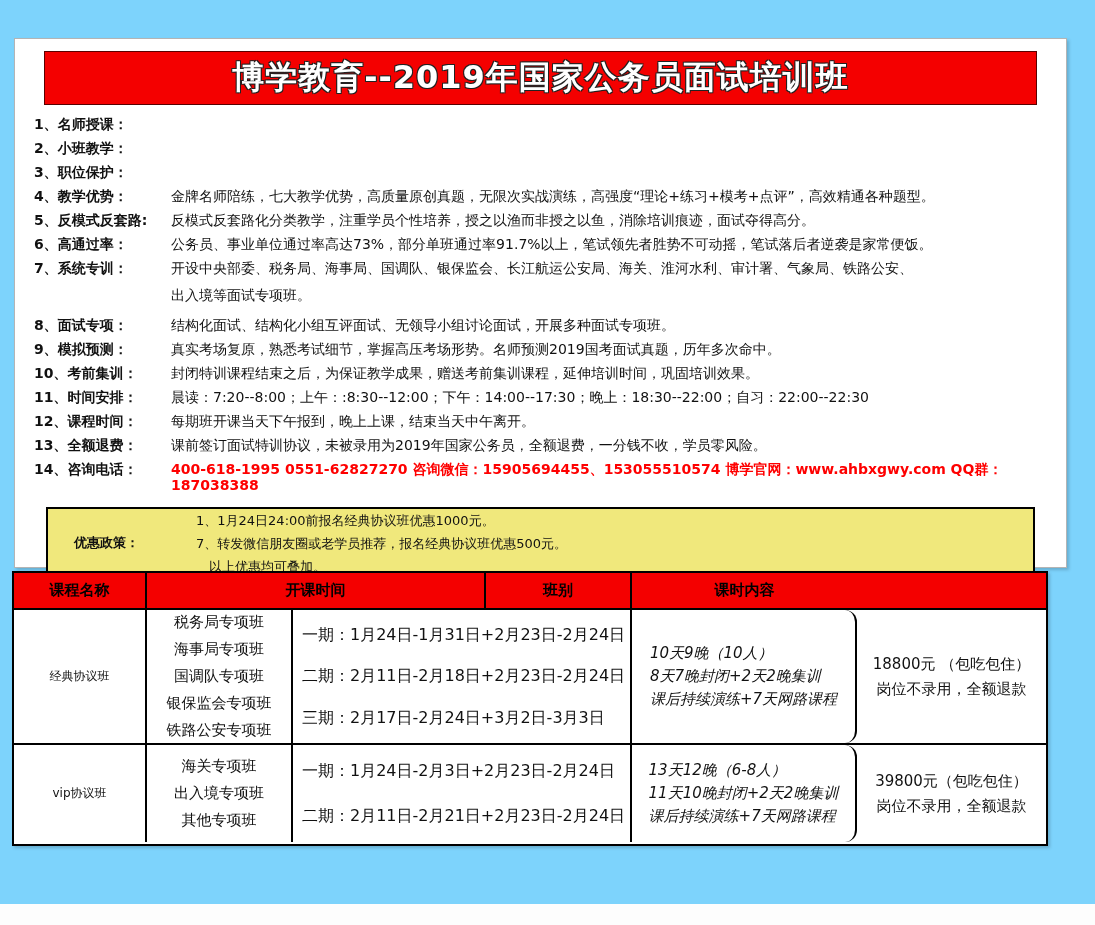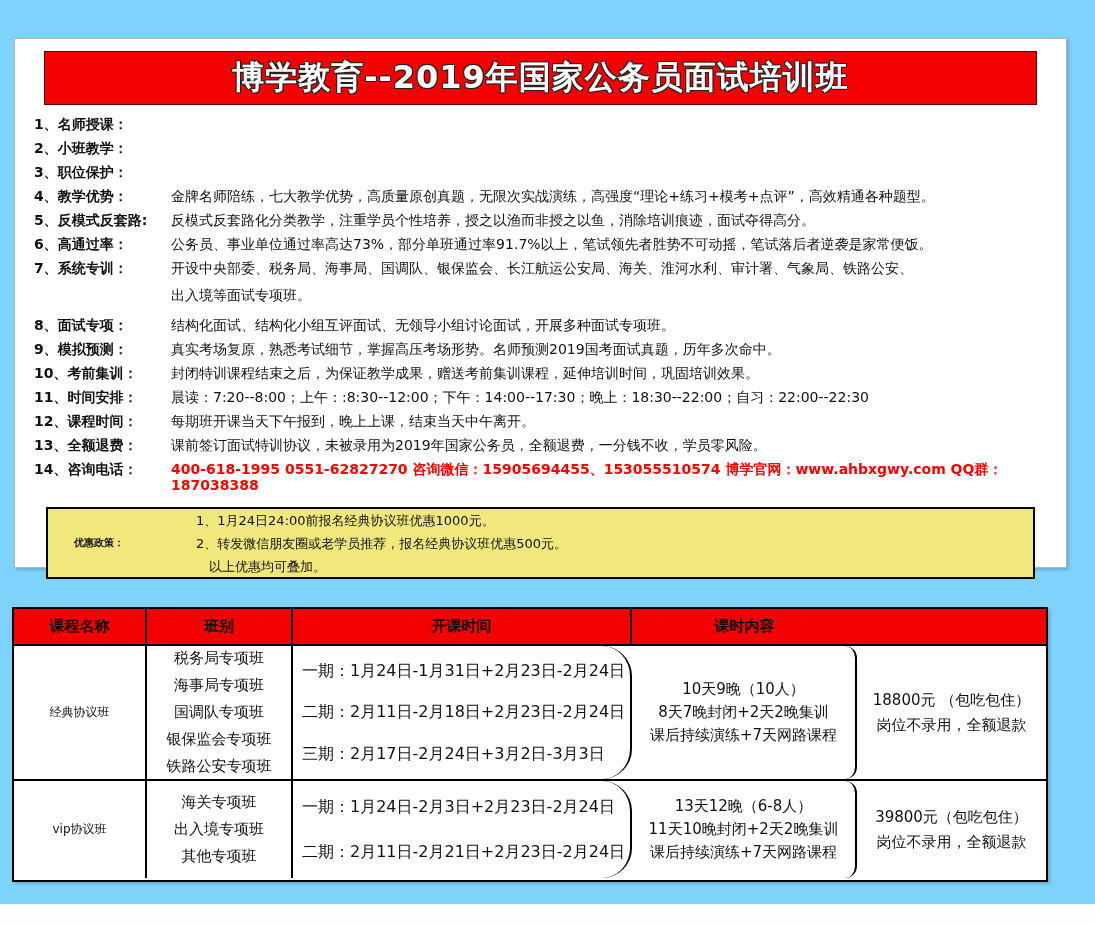--- a/index.html
+++ b/index.html
@@ -24,46 +24,46 @@
   .item-row { display:flex; align-items:flex-start; margin-bottom:8px; font-size:14px; line-height:16px; }
   .item-label { flex:none; min-width:137px; font-weight:bold; white-space:nowrap; padding-right:4px; }
   .item-content { flex:1; white-space:pre-line; line-height:16px; }
   .item-content.spread { line-height:27px; margin-top:-5px; }
   .item-row.red .item-content { color:#fe0000; font-weight:bold; }
 
   .promo {
     margin:14px 31px 0 31px; height:72px; background:#f0e87c;
     border:2px solid #000; display:flex; align-items:center;
   }
-  .promo-label { flex:none; width:148px; padding-left:26px; font-size:10px; font-weight:bold; }
+  .promo-label { flex:none; width:148px; padding-left:26px; font-size:13px; font-weight:bold; }
   .promo-lines { flex:1; font-size:13px; }
   .promo-line { line-height:23px; }
   .promo-line.l2 { padding-left:13px; }
 
   
   .card-table {
-    position:absolute; left:12px; top:607px; width:1036px; height:275px;
+    position:absolute; left:12px; top:571px; width:1036px; height:275px;
     border:2px solid #000; background:#ffffff;
     box-shadow:2px 2px 3px rgba(0,0,0,0.18);
   }
   .thead { display:flex; height:37px; background:#f40000; border-bottom:2px solid #000; }
   .th { display:flex; align-items:center; justify-content:center; font-size:15px; font-weight:bold; color:#000; border-right:2px solid #000; }
   .th:last-child { border-right:none; }
   .trow { display:flex; border-bottom:2px solid #000; }
   .trow:last-child { border-bottom:none; }
   .trow.r0 { height:135px; }
   .trow.r1 { height:97px; }
   .td { border-right:2px solid #000; display:flex; align-items:center; justify-content:center; font-size:15px; overflow:hidden; }
   .td:last-child { border-right:none; }
   .c0 { width:133px; } .c1 { width:146px; } .c2 { width:339px; } .c3 { width:225px;border-radius:12px; } .c4 { width:189px; }
   .td.course { font-size:12px; }
   .td.classes { white-space:pre-line; text-align:center; line-height:27px; }
-  .td.sessions { flex-direction:column; align-items:flex-start; justify-content:space-around; padding:4px 4px 4px 9px;border-radius:30px; }
+  .td.sessions { flex-direction:column; align-items:flex-start; justify-content:space-around; padding:4px 4px 4px 9px; }
   .session-line { font-size:16px; line-height:18px; }
-  .td.hours { white-space:pre-line; text-align:center; line-height:23px; }
+  .td.hours { white-space:pre-line; text-align:left; line-height:23px;font-style:italic; }
   .td.fee { white-space:pre-line; text-align:center; line-height:25px; }
 </style>
 </head>
 <body>
 
 <div class="page">
 
   <div class="card-top">
     <div class="banner" style="background: rgb(244, 0, 0);">
       <span>博学教育--2019年国家公务员面试培训班</span>
@@ -123,31 +123,31 @@
         <div class="item-row red">
           <span class="item-label">14、咨询电话：</span>
           <span class="item-content">400-618-1995 0551-62827270 咨询微信：15905694455、153055510574 博学官网：www.ahbxgwy.com QQ群：187038388</span>
         </div>
       </div>
 
     <div class="promo" style="background: rgb(240, 232, 124);">
       <div class="promo-label">优惠政策：</div>
       <div class="promo-lines" id="promo-lines">
           <div class="promo-line">1、1月24日24:00前报名经典协议班优惠1000元。</div>
-          <div class="promo-line">2、转发微信朋友圈或老学员推荐，报名经典协议班优惠500元。</div>
+          <div class="promo-line">7、转发微信朋友圈或老学员推荐，报名经典协议班优惠500元。</div>
           <div class="promo-line l2">以上优惠均可叠加。</div>
         </div>
     </div>
   </div>
 
   <div class="card-table">
     <div class="thead" id="thead" style="background: rgb(244, 0, 0);">
         <div class="th c0">课程名称</div>
+        <div class="th c2">开课时间</div>
         <div class="th c1">班别</div>
-        <div class="th c2">开课时间</div>
         <div class="th c3">课时内容</div>
       </div>
     <div id="tbody">
         <div class="trow r0">
           <div class="td course c0">经典协议班</div>
           <div class="td classes c1">税务局专项班
 海事局专项班
 国调队专项班
 银保监会专项班
 铁路公安专项班</div>

